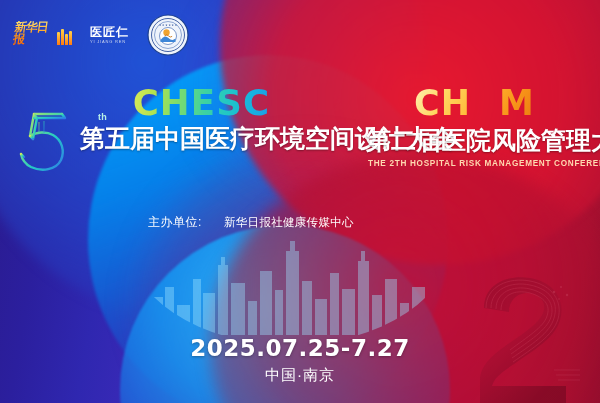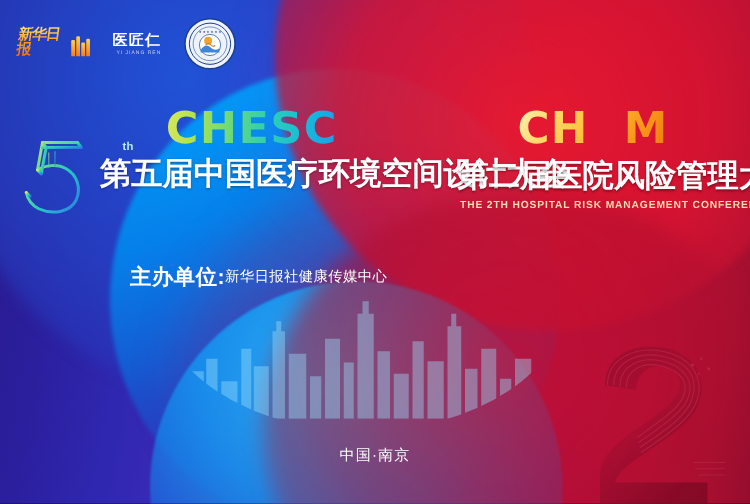--- a/index.html
+++ b/index.html
@@ -195,21 +195,21 @@
     margin-left: 1px;
   }
   .logo-xinhua .bars i {
     display: block;
     width: 3px;
     background: linear-gradient(180deg, #ffd24a, #ff7a10);
     border-radius: 1px 1px 0 0;
   }
 
   .logo-yjr {
-    text-align: right;
+    text-align: left;
     line-height: 1;
   }
   .logo-yjr .main {
     font-size: 12px;
     font-weight: bold;
     color: #ffffff;
     letter-spacing: 1px;
     font-family: "Liberation Serif", serif;
   }
   .logo-yjr .sub {
@@ -368,26 +368,27 @@
     position: absolute;
     left: 104px;
     top: 212px;
     z-index: 6;
     display: flex;
     align-items: flex-start;
     gap: 0px;
     color: #ffffff;
   }
   .org-label {
-    font-size: 17px;
-    font-weight: bold;
+    font-size: 12px;
+    font-weight: normal;
     line-height: 20px;
     letter-spacing: 0.5px;
     white-space: nowrap;
     width: 76px;
+    margin-left: 44px;
   }
   .org-col {
     display: flex;
     flex-direction: column;
   }
   .org-col-a { width: 200px; }
   .org-col .item {
     font-size: 11.5px;
     line-height: 20px;
     white-space: nowrap;
@@ -408,22 +409,22 @@
   .date-main {
     font-size: 23px;
     font-weight: bold;
     color: #ffffff;
     letter-spacing: 0.5px;
     line-height: 1.1;
     font-family: "DejaVu Sans", sans-serif;
     text-shadow: 0 1px 3px rgba(0,0,0,0.3);
   }
   .date-city {
-    margin-top: 20px;
-    font-size: 12px;
+    margin-top: 5px;
+    font-size: 15px;
     color: #ffffff;
     letter-spacing: 1px;
   }
 </style>
 </head>
 <body>
 
 <div class="poster">
 
   <div class="bg-layer">
@@ -576,16 +577,17 @@
   </div>
 
   <div class="organizers">
     <div class="org-label">主办单位:</div>
     <div class="org-col org-col-a">
       <div class="item">新华日报社健康传媒中心</div>
     </div>
   </div>
 
   <div class="date-block">
+    <div class="date-main">2025.07.25-7.27</div>
     <div class="date-city">中国·南京</div>
   </div>
 
 </div>
 
 </body></html>

